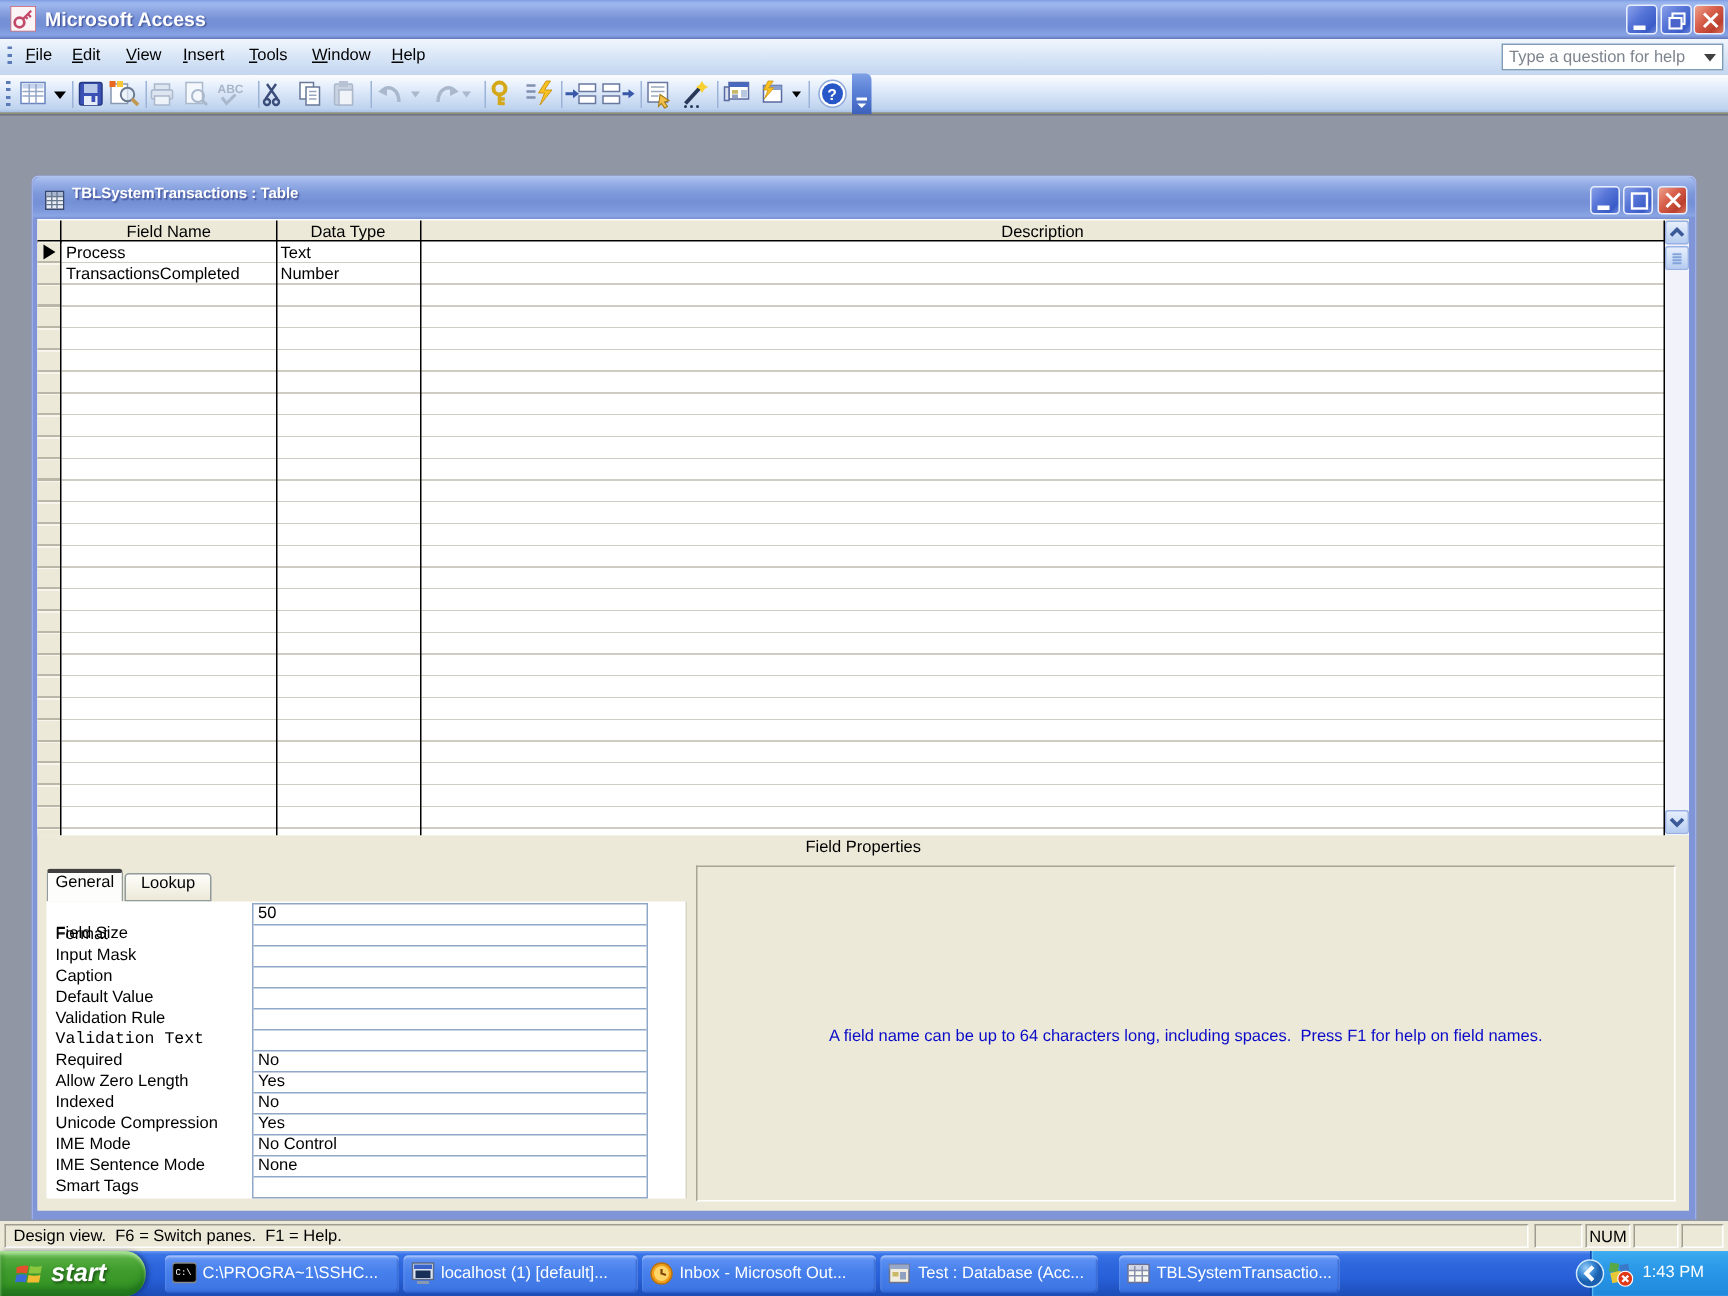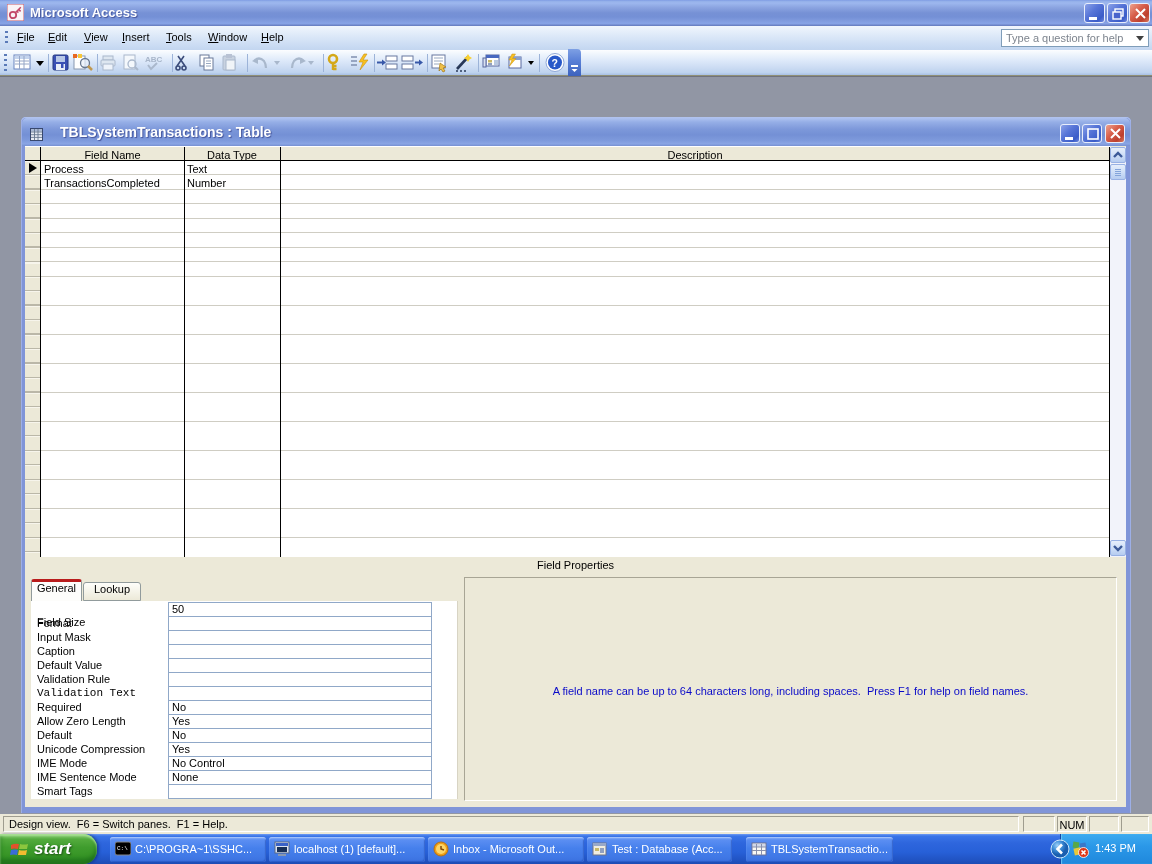--- a/index.html
+++ b/index.html
@@ -33,21 +33,21 @@
 #tbchev { left:568px; top:49px; width:13px; height:27px; border-radius:0 4px 0 0; background:linear-gradient(180deg,#7ea0e4 0%,#5c82d8 40%,#3c62be 100%); }
 
 
 #mdi { left:0; top:76px; width:1152px; height:738px; background:#9196a4; border-top:1px solid #70727c; }
 
 
 #win { left:21px; top:117px; width:1110px; height:696px;
   background:#8095d8; border-radius:5px 5px 0 0; box-shadow:inset 0 1px 0 #b0c2ee, inset 1px 0 0 #9dafe6, inset -1px 0 0 #9dafe6; }
 #wtitle { left:22px; top:118px; width:1108px; height:28px; border-radius:5px 5px 0 0;
   background:linear-gradient(180deg,#aec2f0 0%,#95aee6 15%,#7d98da 40%,#7490d5 60%,#7e9adc 80%,#8aa5e4 92%,#7790d2 100%); }
-#wtitle .wtext { position:absolute; left:26px; top:6px; color:#fff; font-size:14px; font-weight:bold; text-shadow:1px 1px 1px #44549a;margin-left:12px; }
+#wtitle .wtext { position:absolute; left:26px; top:6px; color:#fff; font-size:10px; font-weight:bold; text-shadow:1px 1px 1px #44549a; }
 #wcontent { left:25px; top:146px; width:1101px; height:661px; background:#ece9d8; }
 
 
 #gridpane { left:25px; top:146px; width:1085px; height:411px; background:#fff; }
 #gheader { left:25px; top:147px; width:1085px; height:15px; background:#ece9d8; border-bottom:2px solid #000; }
 .ghlabel { top:149px; font-size:11px; color:#000; text-align:center; }
 #gselcol { left:25px; top:161px; width:15px; height:396px;
   background:repeating-linear-gradient(180deg,#f7f5ec 0 1px,#ece9d8 1px 13px,#bab7a8 13px 14.5px); }
 #gridrows { left:41px; top:161px; width:1069px; height:396px;
   background:repeating-linear-gradient(180deg,#fff 0 13.5px,#cfcdc3 13.5px 14.5px); }
@@ -60,21 +60,21 @@
 .sbbtn { left:1110px; width:16px; height:16px; border-radius:2px; border:1px solid #98b1e4;
   background:linear-gradient(180deg,#e6eefb 0%,#cfdff7 50%,#b6ccf0 100%); }
 
 
 #fpband { left:25px; top:557px; width:1101px; height:15px; background:#ece9d8; }
 #fpband span { position:absolute; left:0; top:2px; width:1101px; text-align:center; font-size:11px; }
 #lowerpane { left:25px; top:572px; width:1101px; height:235px; background:#ece9d8; }
 
 
 .tab { font-size:11px; text-align:center; }
-#tabgen { left:31px; top:579px; width:51px; height:22px; background:#fdfdfb; border:1px solid #919b9c; border-bottom:none; border-radius:3px 3px 0 0; border-top:3px solid #b91c1c; }
+#tabgen { left:31px; top:579px; width:51px; height:22px; background:#fdfdfb; border:1px solid #919b9c; border-bottom:none; border-radius:3px 3px 0 0; border-top:3px solid #404040; }
 #tablook { left:83px; top:582px; width:58px; height:19px; background:linear-gradient(180deg,#fefefa,#ece9d8); border:1px solid #919b9c; border-bottom:1px solid #919b9c; border-radius:3px 3px 0 0; }
 #whitepanel { left:31px; top:601px; width:427px; height:198px; background:#fff; border-right:1px solid #d8d4c4; }
 .plabel { left:37px; font-size:11px; color:#000; }
 #pboxes { left:168px; top:602px; width:264px; height:197px; border:1px solid #90a8c8; background:#fff; }
 .pbrow { position:absolute; left:0; width:262px; height:14px; border-bottom:1px solid #90a8c8; font-size:11px; padding-left:3px; }
 .pbrow:last-child { border-bottom:none; }
 
 
 #helpbox { left:464px; top:577px; width:653px; height:224px; background:#ece9d8;
   border-top:1px solid #a8a595; border-left:1px solid #a8a595; border-right:1px solid #fff; border-bottom:1px solid #fff; }
@@ -343,21 +343,21 @@
   </div>
 <div class="abs plabel" style="top:603px;margin-top:13px;">Field Size</div>
 <div class="abs plabel" style="top:617px;">Format</div>
 <div class="abs plabel" style="top:631px;">Input Mask</div>
 <div class="abs plabel" style="top:645px;">Caption</div>
 <div class="abs plabel" style="top:659px;">Default Value</div>
 <div class="abs plabel" style="top:673px;">Validation Rule</div>
 <div class="abs plabel" style="top:687px;font-family:Liberation Mono, monospace;">Validation Text</div>
 <div class="abs plabel" style="top:701px;">Required</div>
 <div class="abs plabel" style="top:715px;">Allow Zero Length</div>
-<div class="abs plabel" style="top:729px;">Default</div>
+<div class="abs plabel" style="top:729px;">Indexed</div>
 <div class="abs plabel" style="top:743px;">Unicode Compression</div>
 <div class="abs plabel" style="top:757px;">IME Mode</div>
 <div class="abs plabel" style="top:771px;">IME Sentence Mode</div>
 <div class="abs plabel" style="top:785px;">Smart Tags</div>
 <div class="abs" id="helpbox"></div>
 <div class="abs" id="helptext">A field name can be up to 64 characters long, including spaces.&nbsp; Press F1 for help on field names.</div>
 
 <div class="abs" id="statusbar">
   <span class="stext">Design view.&nbsp; F6 = Switch panes.&nbsp; F1 = Help.</span>
 </div>

